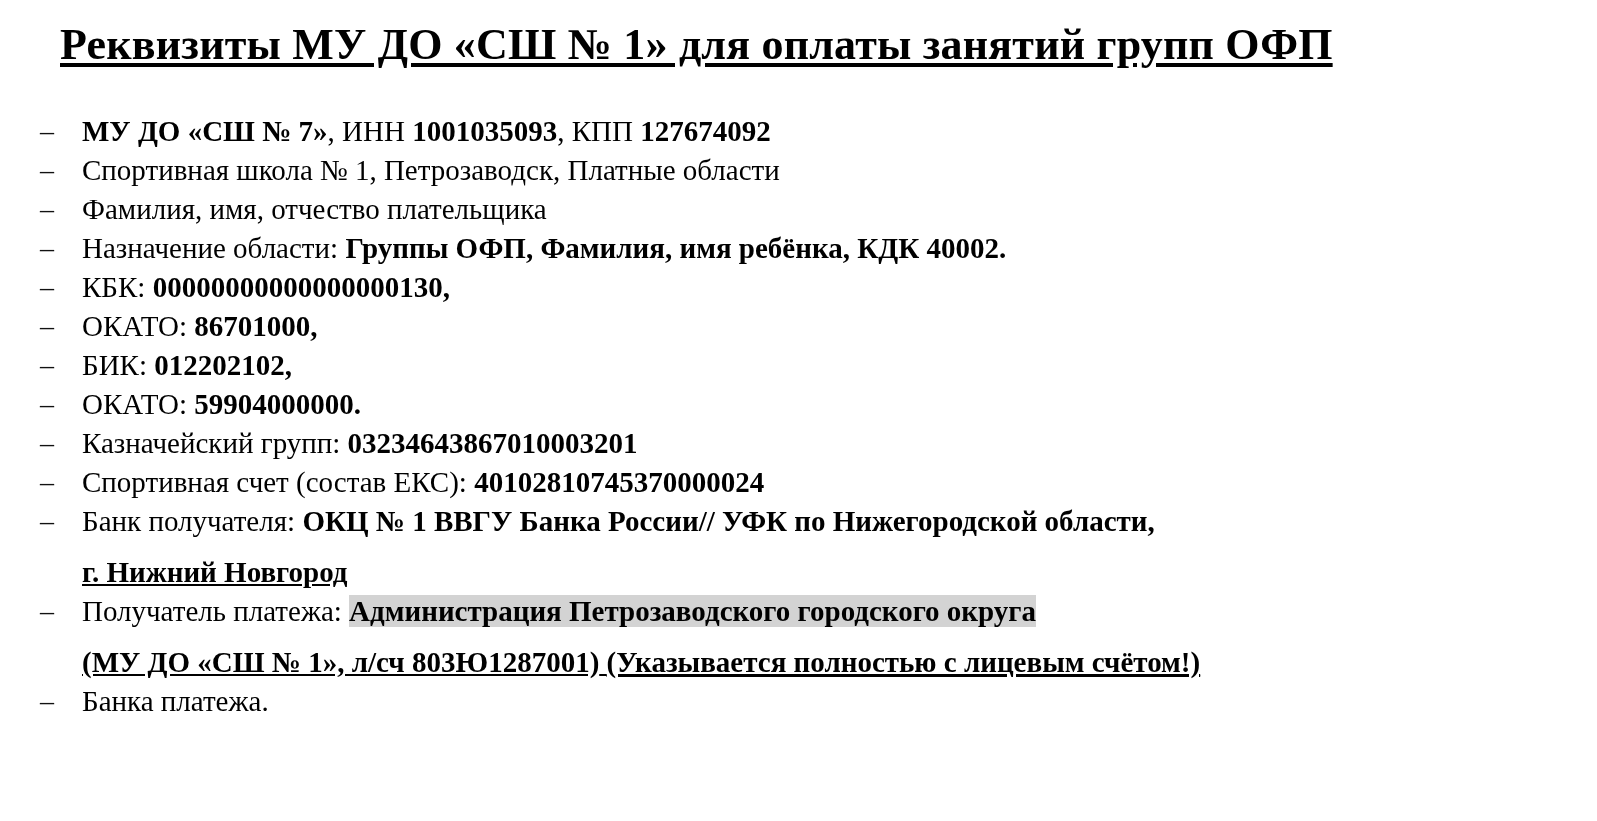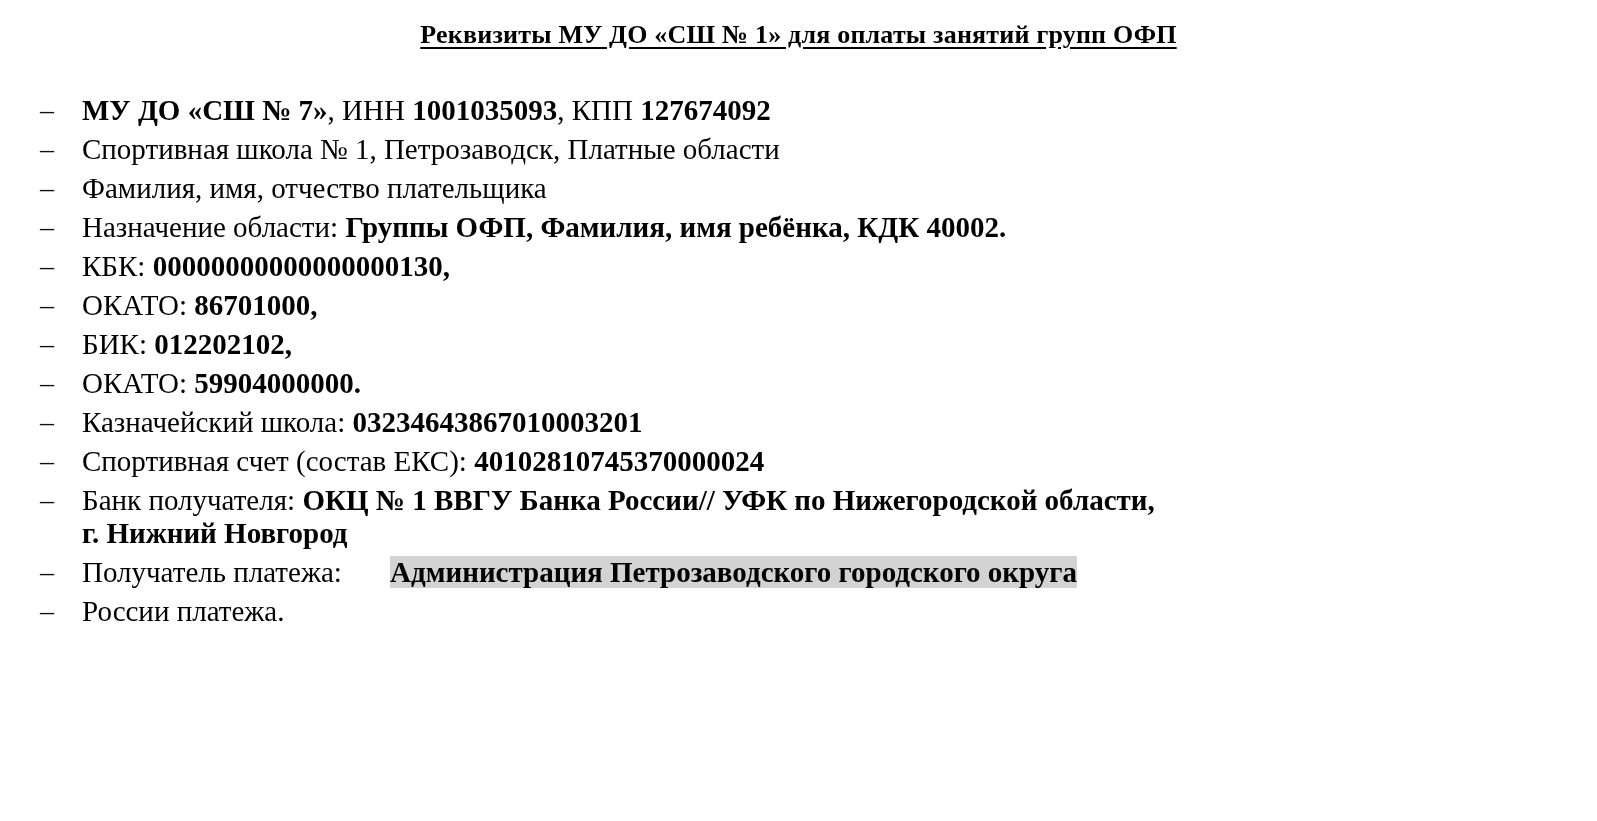--- a/index.html
+++ b/index.html
@@ -15,23 +15,22 @@
     overflow: hidden;
   }
   .page {
     position: relative;
     width: 1597px;
     height: 821px;
     box-sizing: border-box;
     padding: 0;
   }
   .doc-title {
-    text-align: center;
     font-weight: bold;
-    font-size: 26px;
+    font-size: 44px;
     letter-spacing: 0.2px;
     margin: 20px 0 0 0;
     padding: 0 60px;
     line-height: 1.15;
   }
   .doc-title span.ul {
     text-decoration: underline;
     text-underline-offset: 4px;
   }
   .list {
@@ -53,25 +52,26 @@
     text-align: left;
     font-size: 28px;
     padding-left: 2px;
     color: #111;
   }
   .item-body {
     flex: 1 1 auto;
     white-space: normal;
   }
   .b { font-weight: bold; }
-  .hl { background: #d3d3d3; margin-left: 41px; }
+  .hl { background: #d3d3d3; }
   .ul { text-decoration: underline; text-underline-offset: 3px; }
   .second-line {
     display: block;
-    margin-top: 4px;
+    margin-top: 22px;
+    text-decoration: underline;
   }
 </style>
 </head>
 <body>
 
 <div class="page">
 
   <div class="doc-title">
     <span class="ul">Реквизиты МУ ДО «СШ № 1» для оплаты занятий групп ОФП</span>
   </div>
@@ -104,33 +104,33 @@
       <li class="list-item">
         <span class="dash">–</span>
         <div class="item-body"><span>БИК: </span><span class="b">012202102,</span></div>
       </li>
       <li class="list-item">
         <span class="dash">–</span>
         <div class="item-body"><span>ОКАТО: </span><span class="b">59904000000.</span></div>
       </li>
       <li class="list-item">
         <span class="dash">–</span>
-        <div class="item-body"><span>Казначейский школа: </span><span class="b">03234643867010003201</span></div>
+        <div class="item-body"><span>Казначейский групп: </span><span class="b">03234643867010003201</span></div>
       </li>
       <li class="list-item">
         <span class="dash">–</span>
         <div class="item-body"><span>Спортивная счет (состав ЕКС): </span><span class="b">40102810745370000024</span></div>
       </li>
       <li class="list-item">
         <span class="dash">–</span>
         <div class="item-body"><span>Банк получателя: </span><span class="b">ОКЦ № 1 ВВГУ Банка России// УФК по Нижегородской области,</span><span class="second-line"><span class="b">г. Нижний Новгород</span></span></div>
       </li>
       <li class="list-item">
         <span class="dash">–</span>
-        <div class="item-body"><span>Получатель платежа: </span><span class="b hl">Администрация Петрозаводского городского округа</span></div>
+        <div class="item-body"><span>Получатель платежа: </span><span class="b hl">Администрация Петрозаводского городского округа</span><span class="second-line"><span class="b">(МУ ДО «СШ № 1», л/сч 803Ю1287001)</span><span> </span><span class="b ul">(Указывается полностью с лицевым счётом!)</span></span></div>
       </li>
       <li class="list-item">
         <span class="dash">–</span>
-        <div class="item-body"><span>России платежа.</span></div>
+        <div class="item-body"><span>Банка платежа.</span></div>
       </li>
     </ul>
 
 </div>
 
 </body></html>

